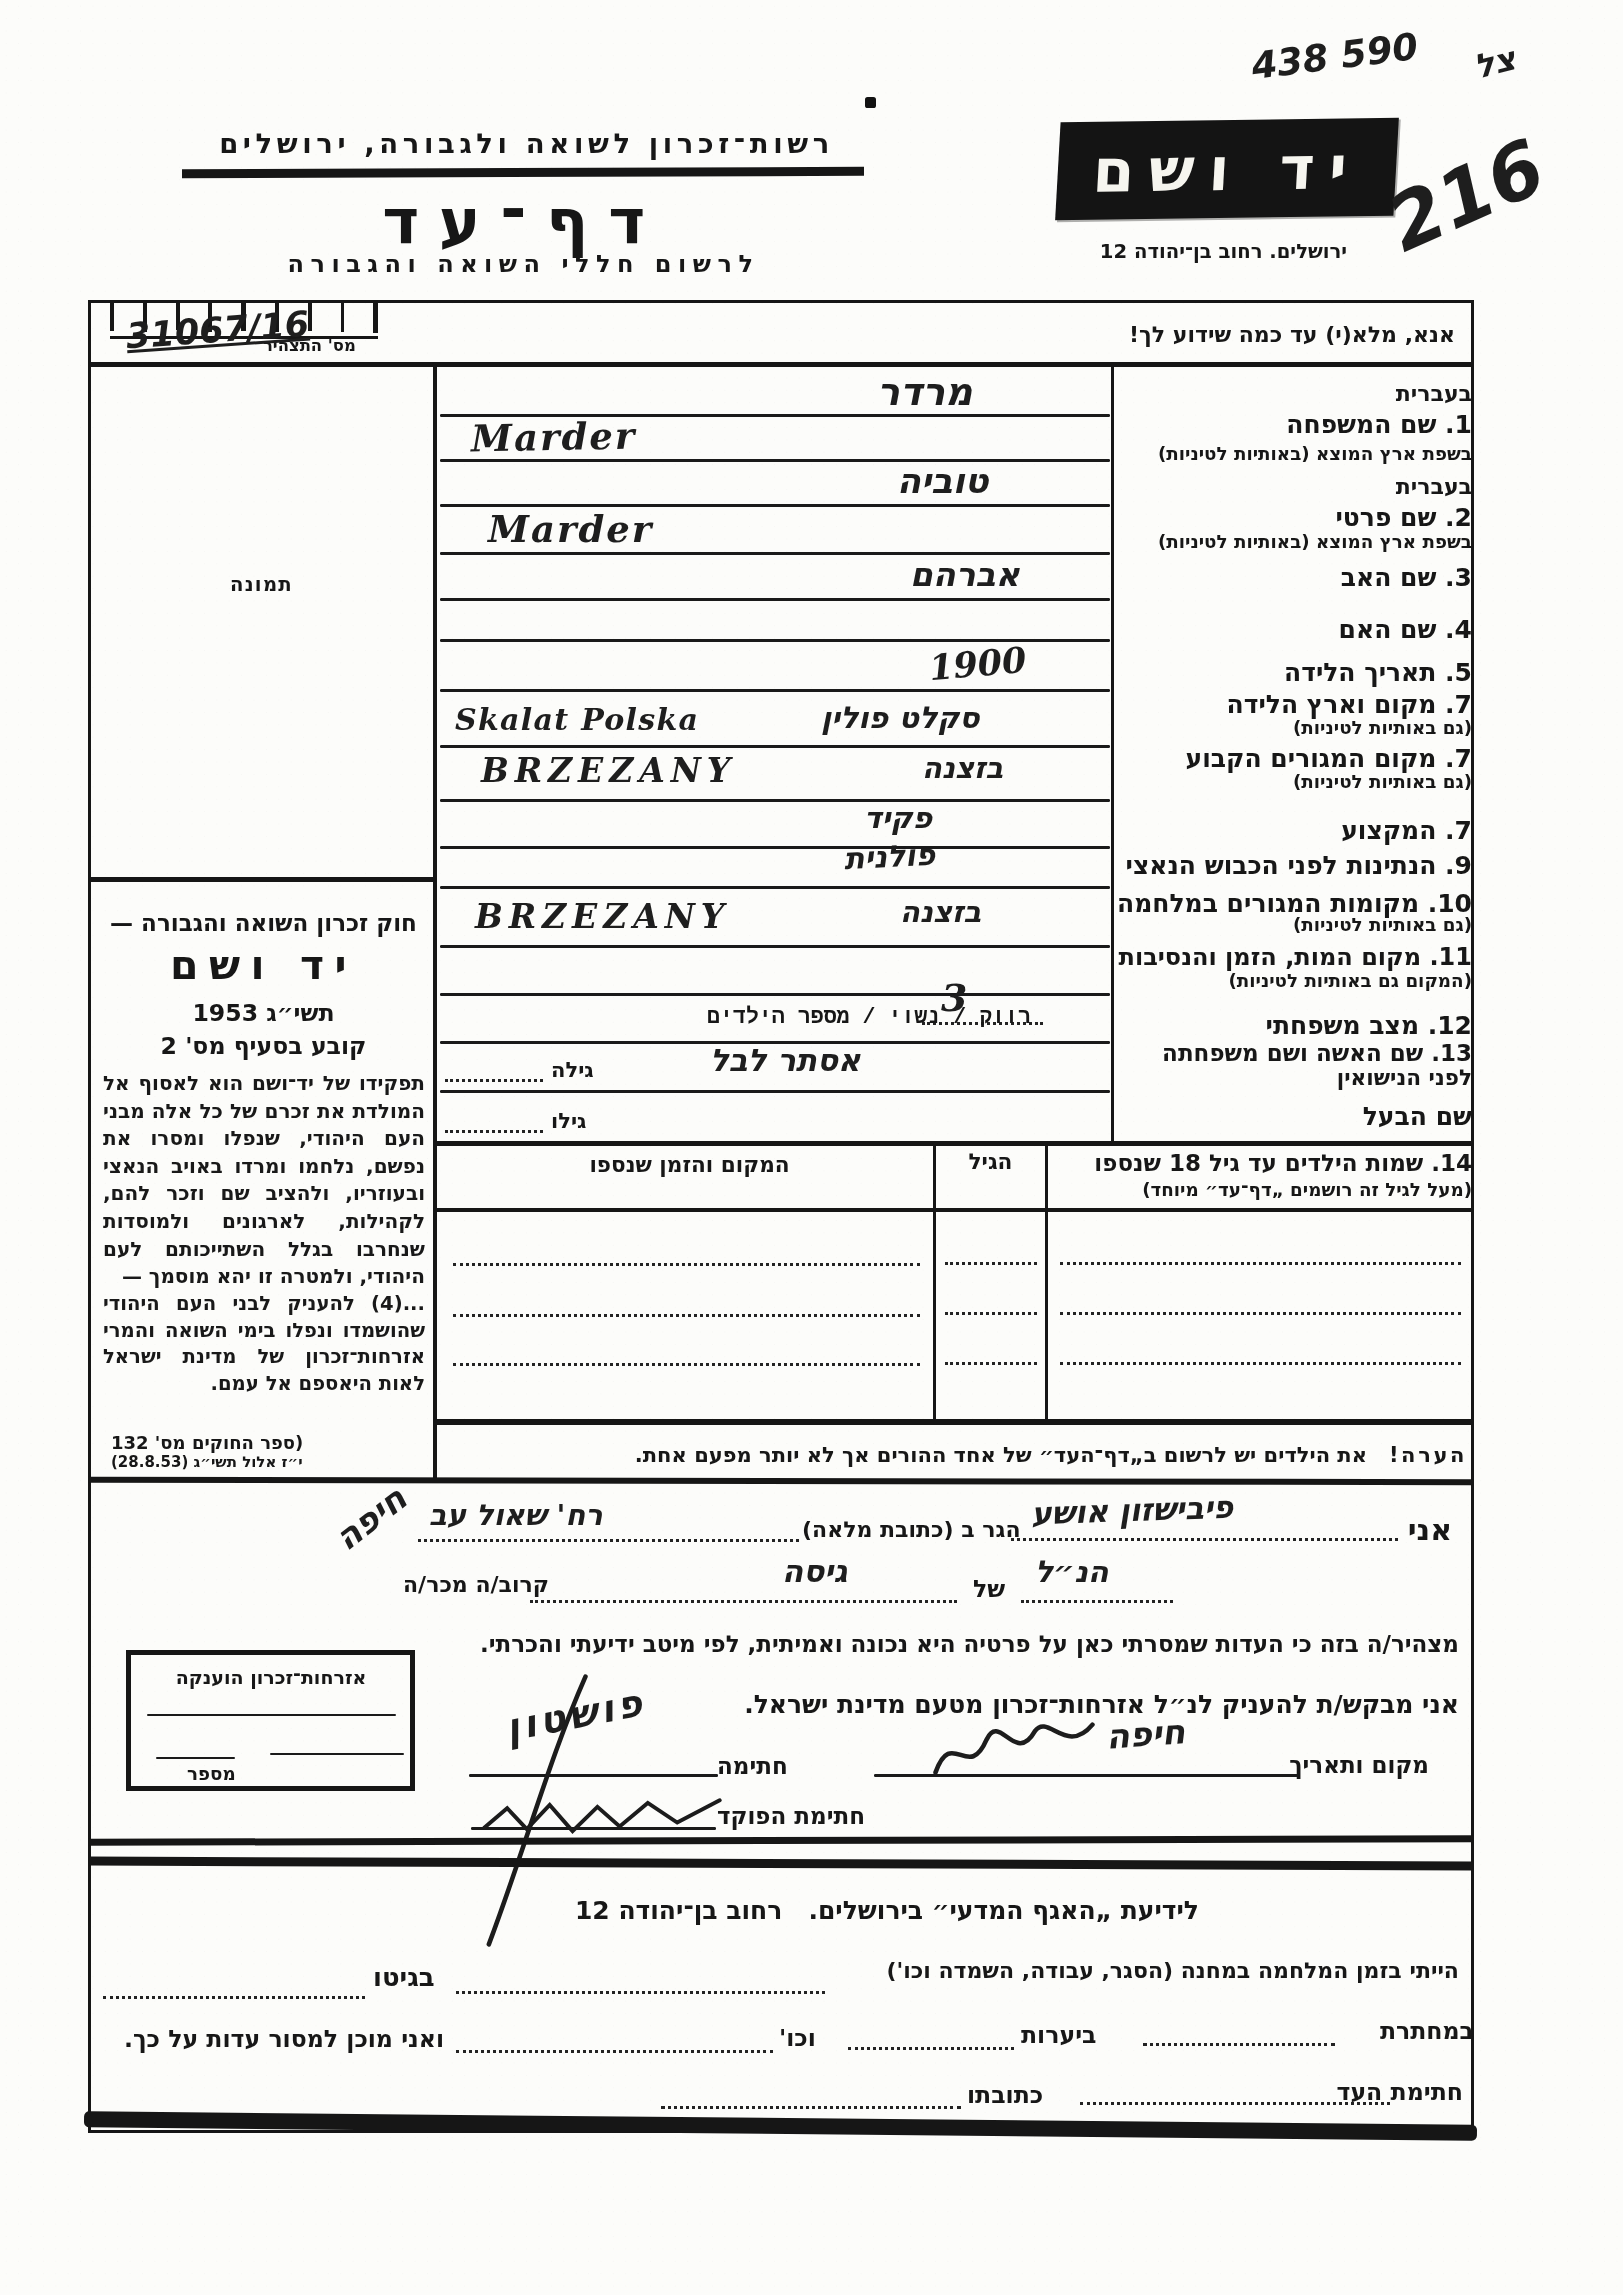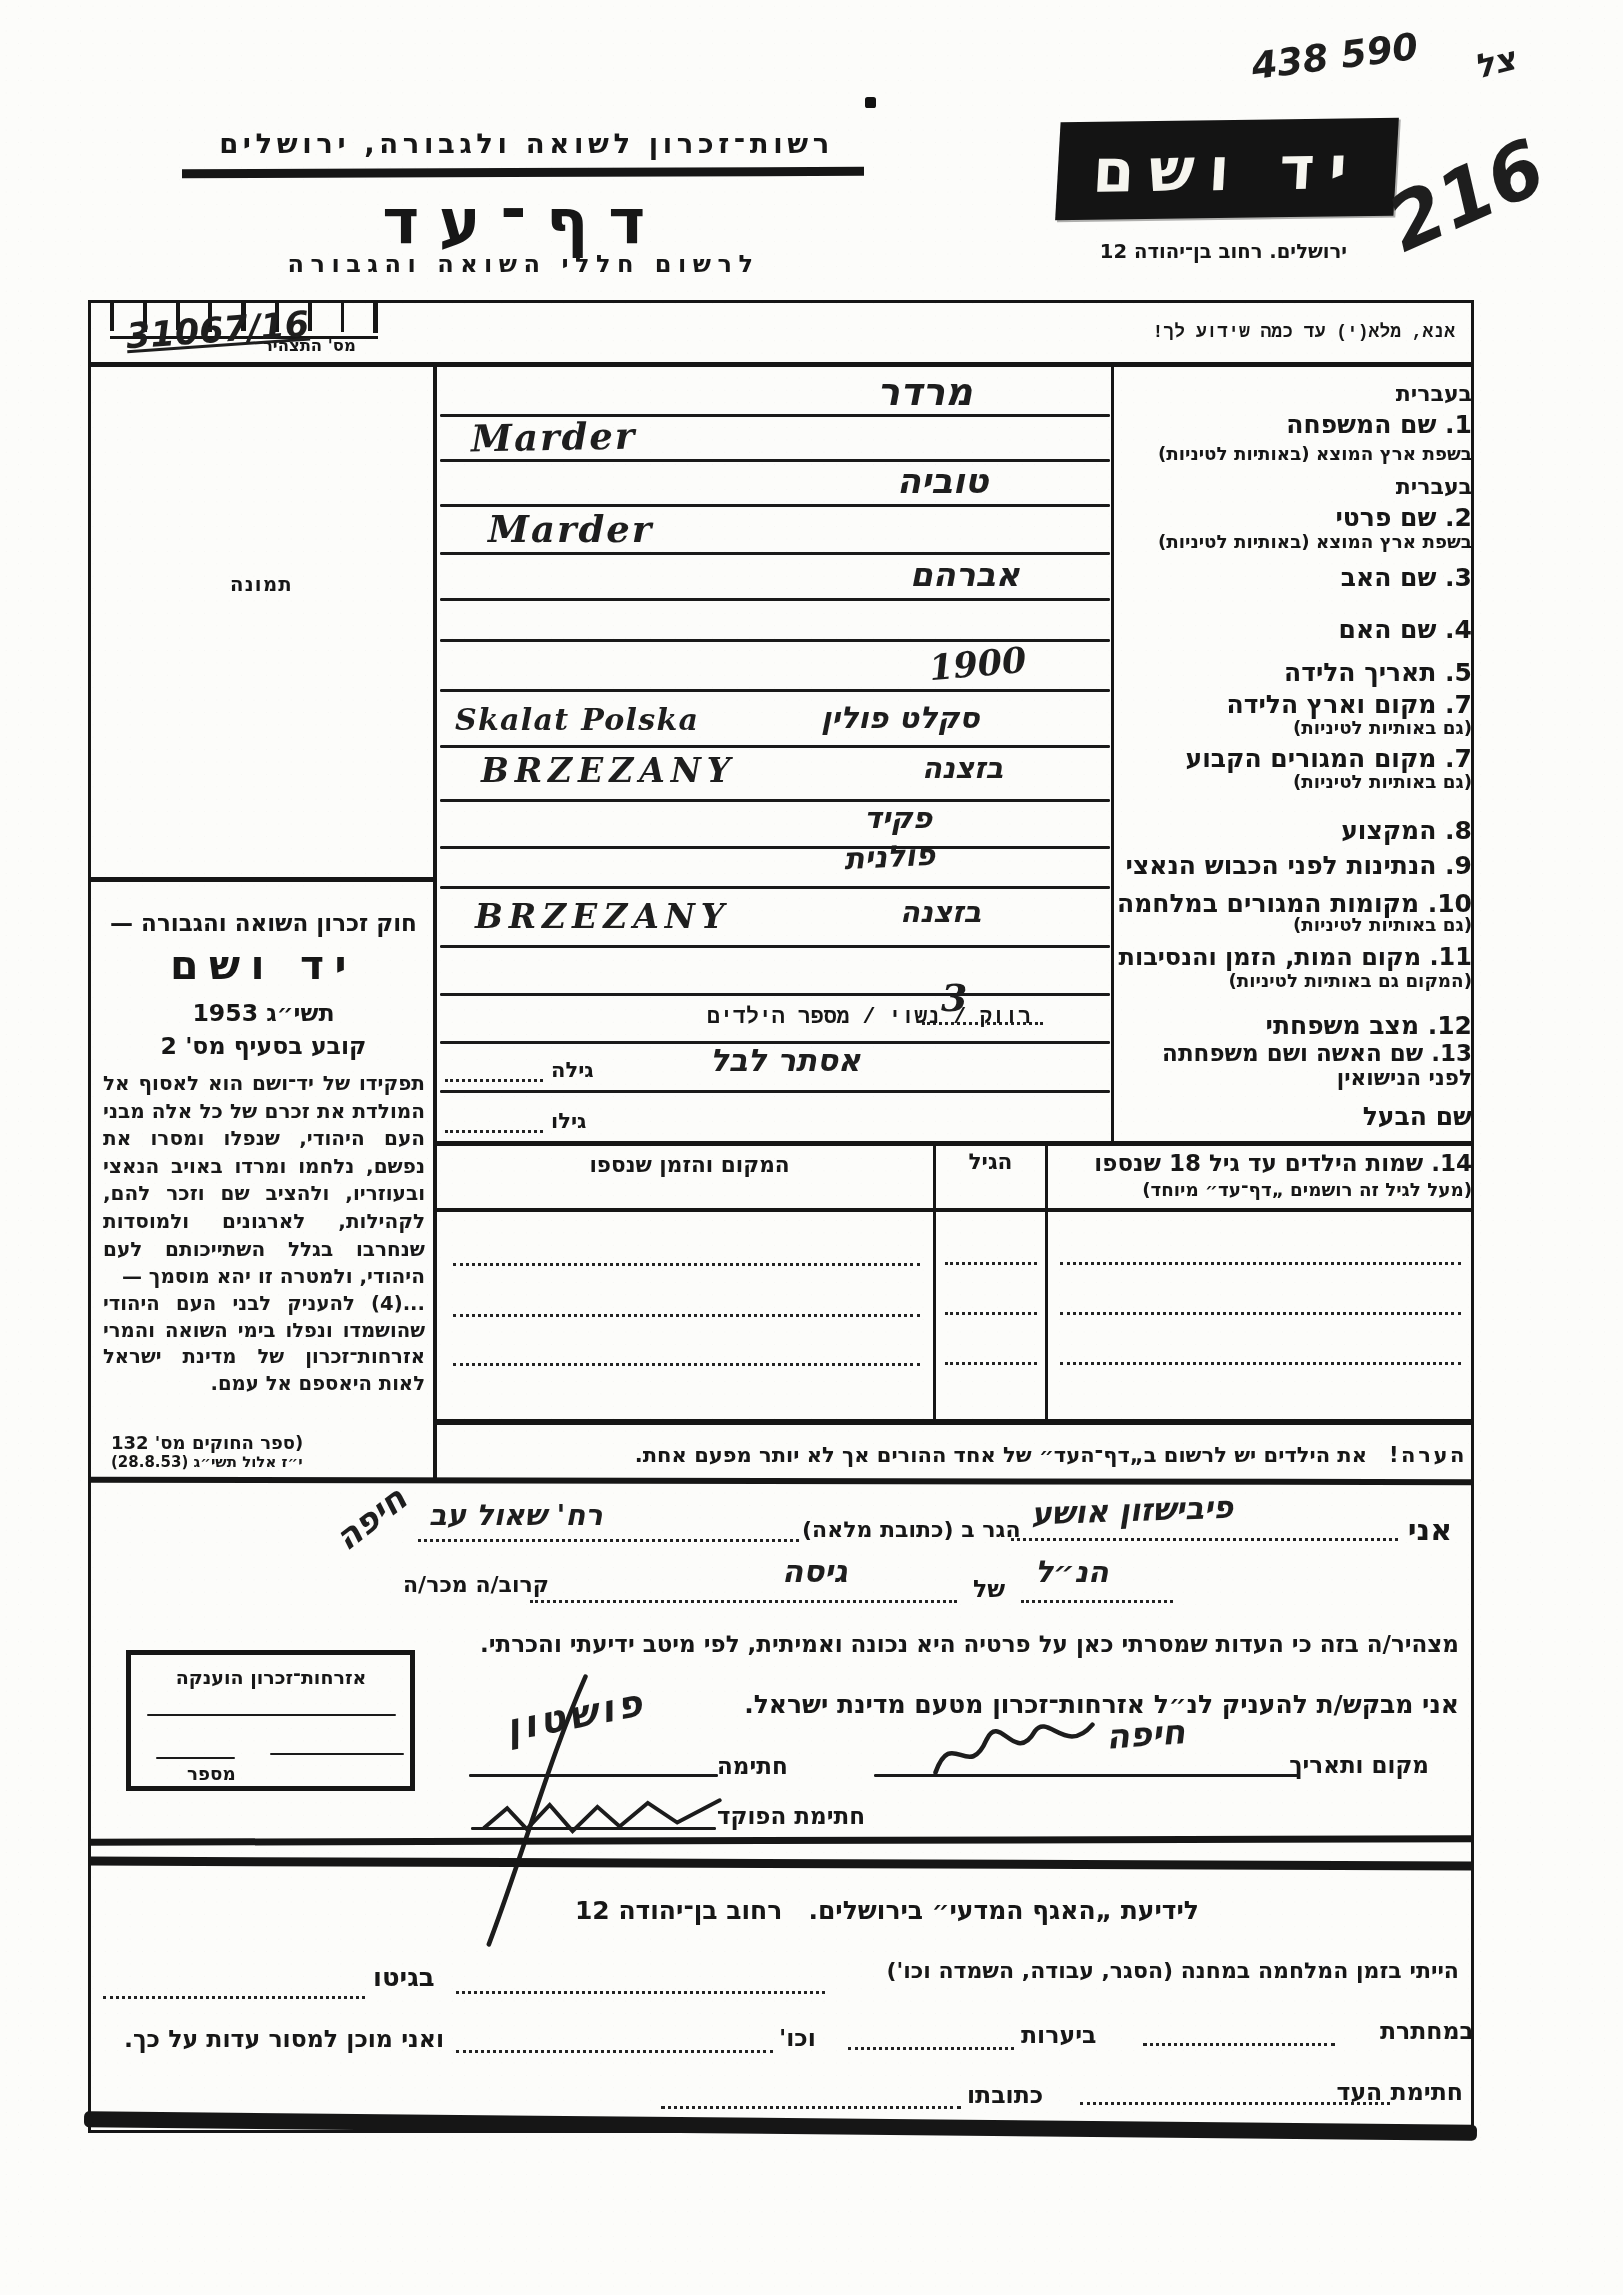--- a/index.html
+++ b/index.html
@@ -55,21 +55,21 @@
     <i style="width:4.6px;height:29px;background:#161616;"></i>
       <i style="width:3.9px;height:29.5px;background:#161616;"></i>
     <i style="width:3.9px;height:29px;background:#161616;"></i>
       <i style="width:3.9px;height:30px;background:#161616;"></i>
     <i style="width:4.6px;height:31px;background:#161616;"></i>
   </div>
   <div class="a lbl" style="left:263px;top:336px;font-size:16.4px;">מס' התצהיר</div>
   <div class="a hw" style="left:126px;top:310px;font-size:35px;transform:rotate(-4deg);text-decoration:underline;">31067/16</div>
   <div class="a lbl ctr" style="left:98px;top:573px;width:327px;font-size:19.6px;letter-spacing:1.3px;">תמונה</div>
 
-  <div class="a lbl" style="right:168px;top:322px;font-size:18px;font-family:Liberation Mono, monospace;">אנא, מלא(י) עד כמה שידוע לך!</div>
+  <div class="a lbl" style="right:168px;top:322px;font-size:22px;">אנא, מלא(י) עד כמה שידוע לך!</div>
 
   <div class="a ln" style="left:440px;top:414px;width:670px;"></div>
   <div class="a ln" style="left:440px;top:459px;width:670px;"></div>
   <div class="a ln" style="left:440px;top:504px;width:670px;"></div>
   <div class="a ln" style="left:440px;top:552px;width:670px;"></div>
   <div class="a ln" style="left:440px;top:598px;width:670px;"></div>
   <div class="a ln" style="left:440px;top:639px;width:670px;"></div>
   <div class="a ln" style="left:440px;top:689px;width:670px;"></div>
   <div class="a ln" style="left:440px;top:745px;width:670px;"></div>
   <div class="a ln" style="left:440px;top:799px;width:670px;"></div>
@@ -89,21 +89,21 @@
   <div class="a lbl" style="right:151px;top:474px;font-size:22px;">בעברית</div>
   <div class="a lbl" style="right:151px;top:503px;font-size:25px;">2. שם פרטי</div>
   <div class="a lbl" style="right:151px;top:531px;font-size:18.3px;">בשפת ארץ המוצא (באותיות לטיניות)</div>
   <div class="a lbl" style="right:151px;top:563px;font-size:25px;">3. שם האב</div>
   <div class="a lbl" style="right:151px;top:615px;font-size:25px;">4. שם האם</div>
   <div class="a lbl" style="right:151px;top:658px;font-size:25px;">5. תאריך הלידה</div>
   <div class="a lbl" style="right:151px;top:690px;font-size:25px;">7. מקום וארץ הלידה</div>
   <div class="a lbl" style="right:151px;top:717px;font-size:18.3px;">(גם באותיות לטיניות)</div>
   <div class="a lbl" style="right:151px;top:744px;font-size:25px;">7. מקום המגורים הקבוע</div>
   <div class="a lbl" style="right:151px;top:771px;font-size:18.3px;">(גם באותיות לטיניות)</div>
-  <div class="a lbl" style="right:151px;top:816px;font-size:25px;">8. המקצוע</div>
+  <div class="a lbl" style="right:151px;top:816px;font-size:25px;">7. המקצוע</div>
   <div class="a lbl" style="right:151px;top:851px;font-size:25px;">9. הנתינות לפני הכבוש הנאצי</div>
   <div class="a lbl" style="right:151px;top:889px;font-size:25px;">10. מקומות המגורים במלחמה</div>
   <div class="a lbl" style="right:151px;top:914px;font-size:18.3px;">(גם באותיות לטיניות)</div>
   <div class="a lbl" style="right:151px;top:943px;font-size:24px;">11. מקום המות, הזמן והנסיבות</div>
   <div class="a lbl" style="right:151px;top:970px;font-size:18.3px;">(המקום גם באותיות לטיניות)</div>
   <div class="a lbl" style="right:151px;top:1011px;font-size:25px;">12. מצב משפחתי</div>
   <div class="a lbl" style="right:151px;top:1040px;font-size:23px;">13. שם האשה ושם משפחתה</div>
   <div class="a lbl" style="right:151px;top:1065px;font-size:21.6px;">לפני הנישואין</div>
   <div class="a lbl" style="right:151px;top:1102px;font-size:25px;">שם הבעל</div>
 

